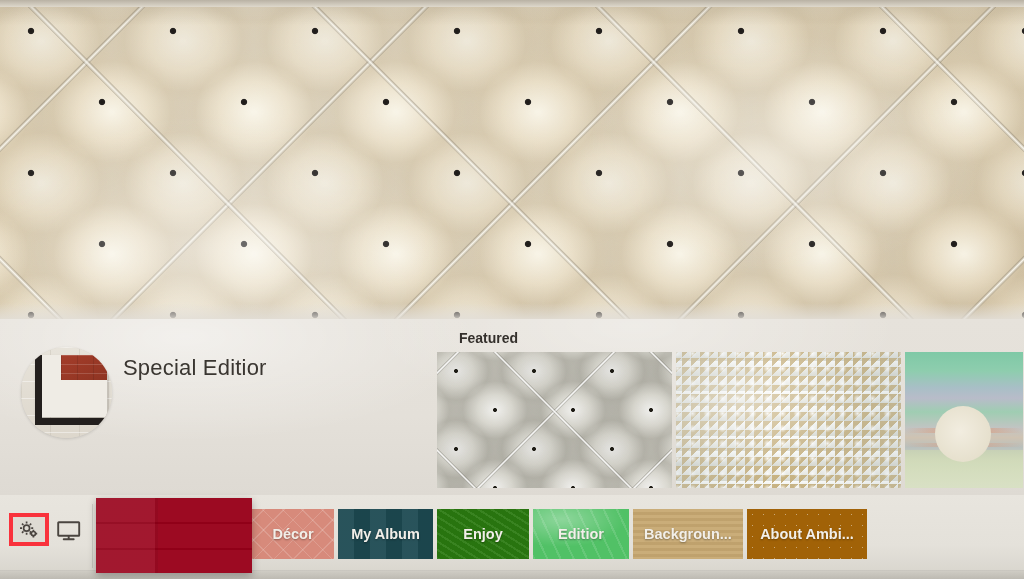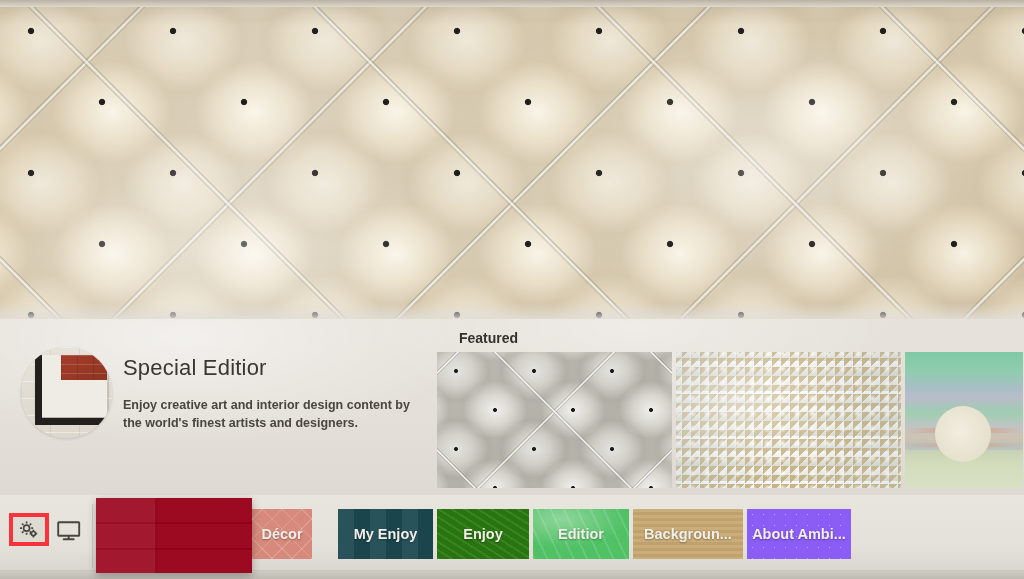--- a/index.html
+++ b/index.html
@@ -290,21 +290,20 @@
   <div id="albumart">
     <div class="art-wall"></div>
     <div class="art-bricks"></div>
     <div class="art-canvas"></div>
     <div class="art-red"></div>
     <div class="art-lv"></div>
     <div class="art-lh"></div>
   </div>
 
   <div id="info-title">Special Editior</div>
-  <div id="info-desc">Enjoy creative art and interior design content by the world's finest artists and designers.</div>
 
   <div id="featured-label">Featured</div>
 
   <div id="featured-rail">
 
     <div class="fthumb" id="fthumb-0">
       <div class="t0-base"></div>
       <div class="t0-puff"></div>
       <div class="t0-puff b"></div>
       <div class="t0-seam"></div>
@@ -352,39 +351,39 @@
       <path d="M12.7 16.2v2.6 M7.7 19.3h10" stroke="#4a4540" stroke-width="1.9" fill="none" stroke-linecap="round"></path>
     </svg>
   </div>
 
   <div id="icon-divider"></div>
 
   <div id="tabs">
       <div class="tab selected" style="left: 0px; width: 156px; background: rgb(152, 0, 25);">
         <div class="tex tex-special"></div>
       </div>
-      <div class="tab" style="left: 156px; width: 60px; background: rgb(215, 138, 123);">
+      <div class="tab" style="left: 156px; width: 82px; background: rgb(215, 138, 123);">
         <div class="tex tex-decor"></div>
         <span class="tx">Décor</span>
       </div>
       <div class="tab" style="left: 242px; width: 95px; background: rgb(29, 74, 82);">
         <div class="tex tex-album"></div>
-        <span class="tx">My Enjoy</span>
+        <span class="tx">My Album</span>
       </div>
       <div class="tab" style="left: 341px; width: 92px; background: rgb(42, 122, 16);">
         <div class="tex tex-info"></div>
         <span class="tx">Enjoy</span>
       </div>
       <div class="tab" style="left: 437px; width: 96px; background: rgb(81, 193, 102);">
         <div class="tex tex-artwork"></div>
         <span class="tx">Editior</span>
       </div>
       <div class="tab" style="left: 537px; width: 110px; background: rgb(199, 168, 113);">
         <div class="tex tex-background"></div>
         <span class="tx">Backgroun...</span>
       </div>
-      <div class="tab" style="left: 651px; width: 104px; background: #8b5cf6;">
+      <div class="tab" style="left: 651px; width: 120px; background: #a16207;">
         <div class="tex tex-about"></div>
         <span class="tx">About Ambi...</span>
       </div>
     </div>
 
 </div>
 
 </body></html>

